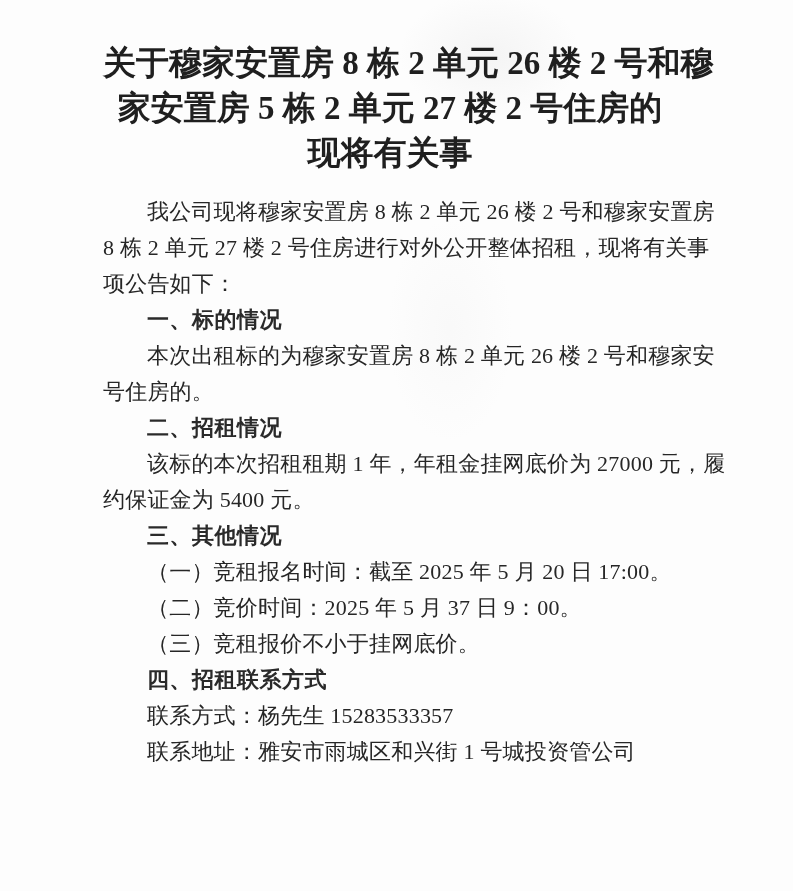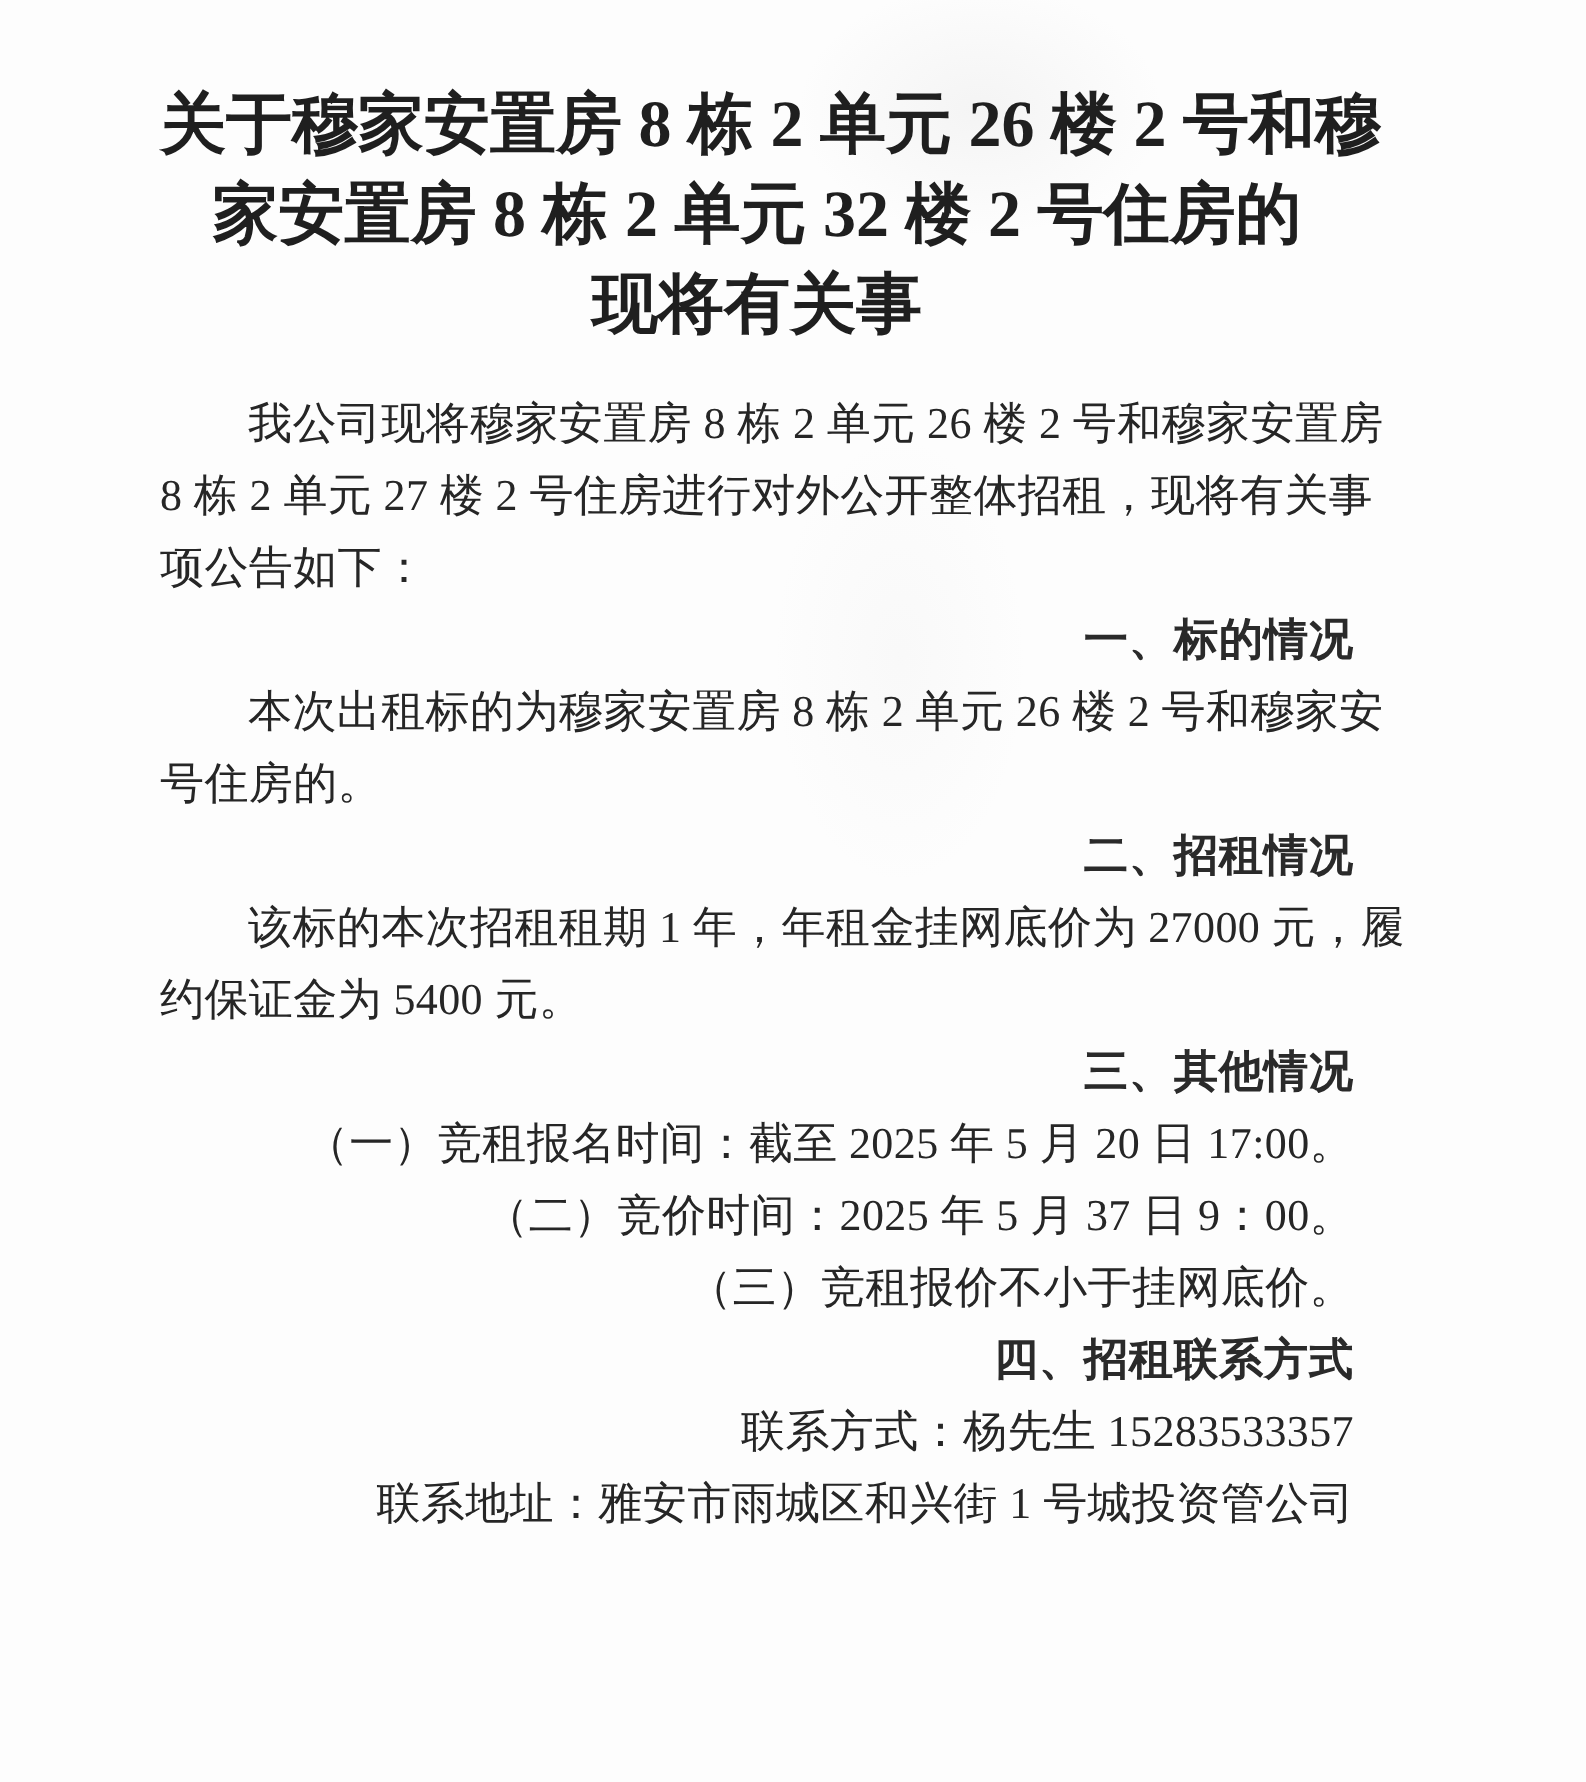--- a/index.html
+++ b/index.html
@@ -13,21 +13,21 @@
     height: 891px;
     margin: 0 auto;
     overflow: hidden;
     background:
       radial-gradient(ellipse 130px 90px at 490px 55px, rgba(190,190,190,0.14), rgba(190,190,190,0) 70%),
       radial-gradient(ellipse 90px 160px at 450px 330px, rgba(200,200,200,0.08), rgba(200,200,200,0) 70%),
       #fdfdfd;
     color: #262626;
   }
   .content {
-    padding: 41px 116px 0 80px;
+    padding: 41px 116px 0 103px;
   }
   .doc-title {
     font-family: "Liberation Serif", "DejaVu Serif", serif;
     font-weight: 700;
     font-size: 33px;
     line-height: 45px;
     text-align: center;
     color: #1f1f1f;
     margin: 0 0 18px 0;
   }
@@ -41,37 +41,36 @@
     margin: 0;
   }
   .para .line {
     font-size: 22px;
     line-height: 36px;
     white-space: nowrap;
     letter-spacing: 0.2px;
   }
   .para .line.first {
     text-indent: 44px;
-    text-align: right;
   }
   .para.heading .line {
     font-family: Liberation Serif, serif;
     font-weight: 700;
     color: #2a2a2a;
     letter-spacing: 0.5px;
   }
 </style>
 </head>
 <body>
 
 <div class="page">
   <div class="content">
     <h1 class="doc-title">
         <div class="title-line">关于穆家安置房 8 栋 2 单元 26 楼 2 号和穆</div>
-        <div class="title-line">家安置房 8 栋 2 单元 32 楼 2 号住房的</div>
+        <div class="title-line">家安置房 5 栋 2 单元 27 楼 2 号住房的</div>
         <div class="title-line">现将有关事</div>
       </h1>
     <div class="doc-body">
         <div class="para body">
           <div class="line first">我公司现将穆家安置房 8 栋 2 单元 26 楼 2 号和穆家安置房</div>
           <div class="line">8 栋 2 单元 27 楼 2 号住房进行对外公开整体招租，现将有关事</div>
           <div class="line">项公告如下：</div>
         </div>
         <div class="para heading">
           <div class="line first">一、标的情况</div>

